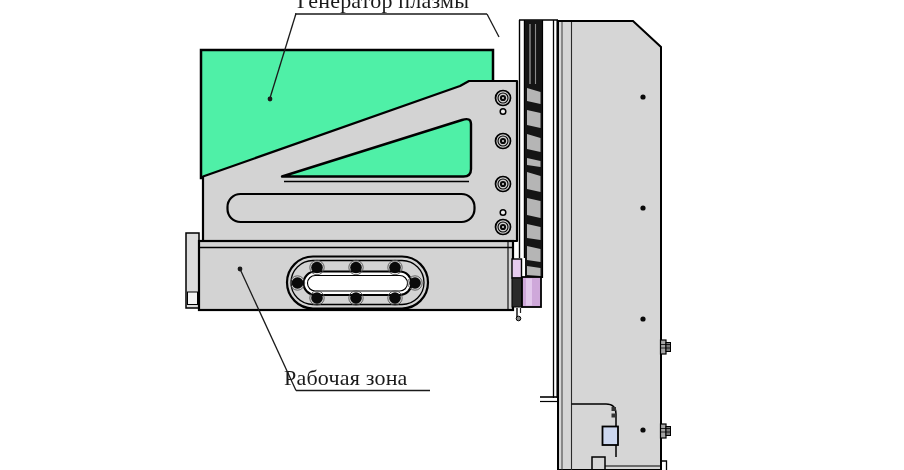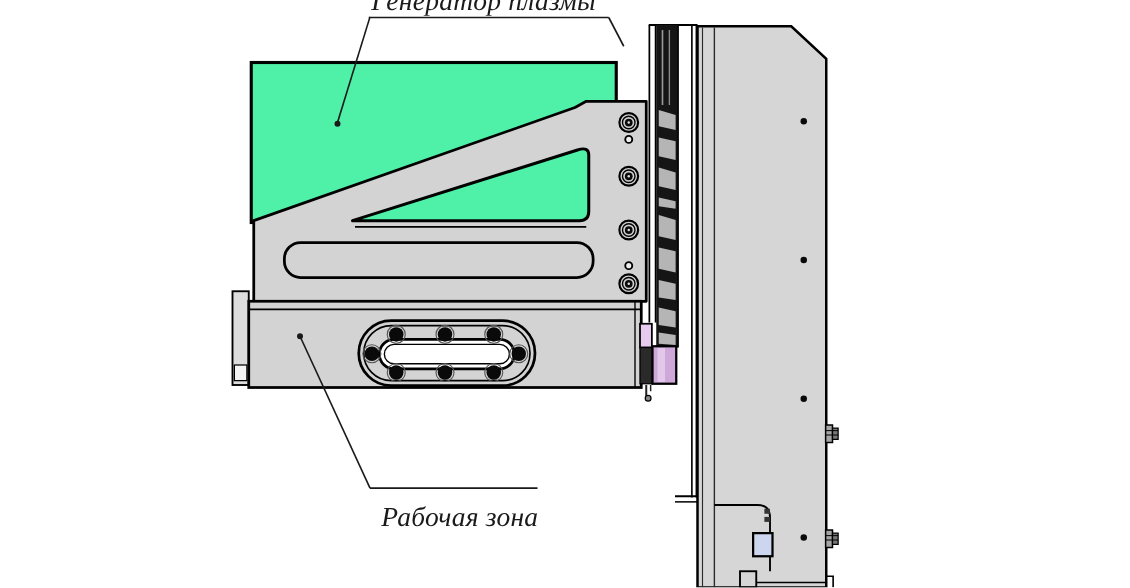--- a/index.html
+++ b/index.html
@@ -2,33 +2,32 @@
 <html><head>
 <meta charset="utf-8">
 <style>
   html,body{margin:0;padding:0;background:#ffffff;}
   #stage{
     position:relative;
     width:900px;height:470px;
     overflow:hidden;
     background:#ffffff;
     font-family:"Liberation Serif","DejaVu Serif",serif;
-    font-style:italic;
   }
   #stage svg{position:absolute;left:0;top:0;}
   .callout{
     position:absolute;
     color:#1a1a1a;
     font-size:22px;
     line-height:24px;
     white-space:nowrap;
     letter-spacing:0.2px;
   }
   #label-plasma{left:297px;top:-11px;}
-  #label-workzone{left:305px;top:366px;margin-top:36px;}
+  #label-workzone{left:284px;top:366px;}
 </style>
 </head>
 <body>
 
 <div id="stage">
 
 <svg width="904" height="470" viewBox="0 0 904 470">
 
   <g>
     <rect x="201" y="50" width="292" height="128" stroke="#000" stroke-width="2.5" fill="#4FF0A7"></rect>

